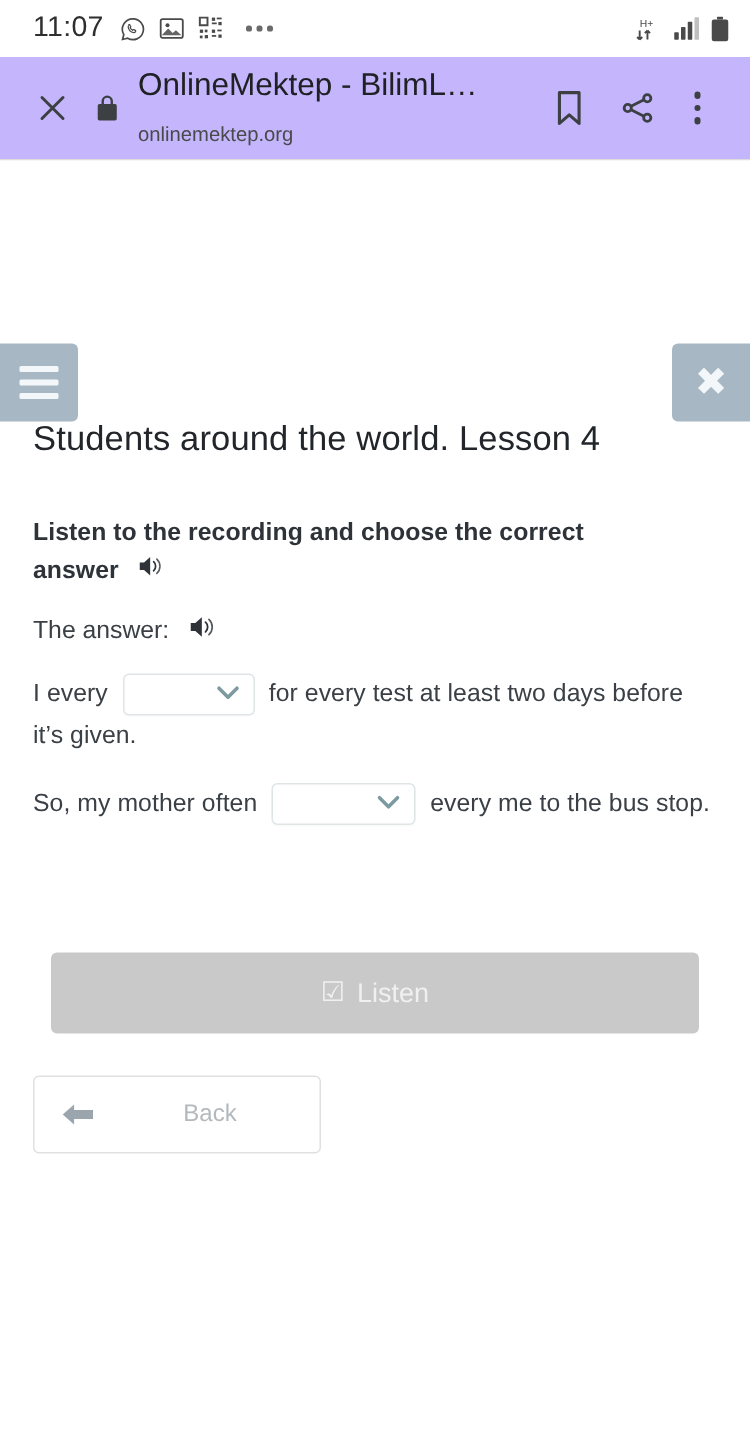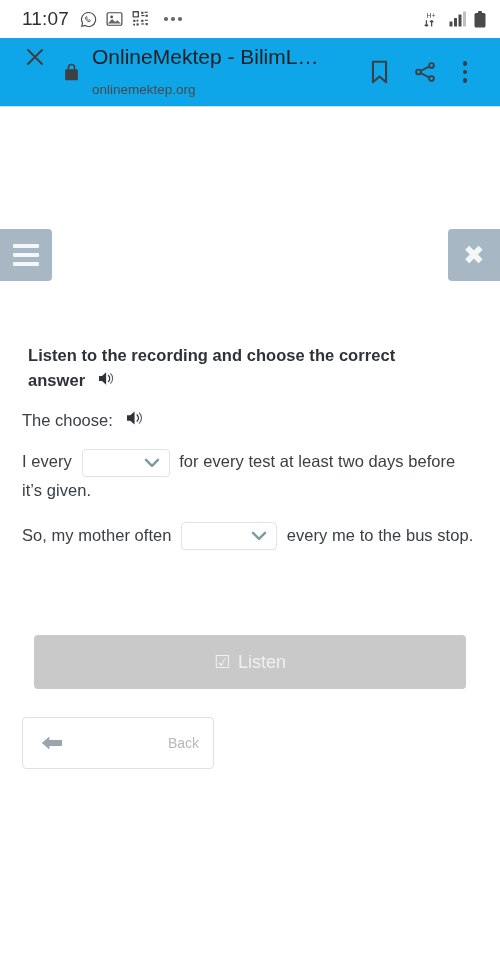--- a/index.html
+++ b/index.html
@@ -48,22 +48,23 @@
     width: 3.5px; height: 3.5px;
     border-radius: 50%;
     background: #6a6a6a;
     display: block;
   }
 
   
   .browser-bar {
     height: 68px;
     display: flex;
+    align-items: center;
     padding: 0 18px 0 16px;
-    background: #0ea5e9;
+    background: #c4b5fd;
   }
   .tb-btn {
     width: 38px; height: 38px;
     display: flex; align-items: center; justify-content: center;
     flex: 0 0 auto;
   }
   .lock-wrap {
     width: 26px;
     display: flex; align-items: center; justify-content: center;
     flex: 0 0 auto;
@@ -173,21 +174,20 @@
     top: 236px;
   }
 
   .task-heading {
     font-size: 16.5px;
     font-weight: bold;
     color: #2d3338;
     line-height: 1.52;
     letter-spacing: .05px;
     max-width: 410px;
-    margin-left: 6px;
   }
   .task-heading .spk { margin-left: 9px; }
 
   .audio-line {
     margin-top: 17px;
     font-size: 16.5px;
     color: #3a4046;
     display: flex;
     align-items: center;
   }
@@ -257,23 +257,23 @@
     cursor: pointer;
   }
   .back-button .ba-arrow {
     width: 58px;
     display: flex;
     align-items: center;
     justify-content: center;
   }
   .back-button .ba-label {
     flex: 1;
-    text-align: right;
+    text-align: center;
     color: #b4b9bd;
-    font-size: 14px;
+    font-size: 16px;
     padding-right: 14px;
     font-family: "Liberation Sans", sans-serif;
   }
 </style>
 </head>
 <body>
 
 <div class="status-bar">
   <span class="status-clock">11:07</span>
 
@@ -392,36 +392,37 @@
       <i></i>
         <i></i>
         <i></i>
     </span>
   </div>
 
   <div class="nav-btn closer">
     <span class="close-glyph">✖</span>
   </div>
 
+  <div class="lesson-title">Students around the world. Lesson 4</div>
 
   <div class="content">
 
     <div class="task-heading">
       <span>Listen to the recording and choose the correct answer</span>
       <span class="spk">
         <svg width="16" height="15" viewBox="0 0 18 16" fill="#2d3338">
           <path d="M0 5.2h3.4L8 1.1v13.8L3.4 10.8H0z"></path>
           <path d="M10.6 4.6a4.6 4.6 0 0 1 0 6.8" fill="none" stroke="#2d3338" stroke-width="1.3" stroke-linecap="round"></path>
           <path d="M13 2.6a7.4 7.4 0 0 1 0 10.8" fill="none" stroke="#2d3338" stroke-width="1.2" stroke-linecap="round" opacity=".8"></path>
         </svg>
       </span>
     </div>
 
     <div class="audio-line">
-      <span>The choose:</span>
+      <span>The answer:</span>
       <span class="spk">
         <svg width="17" height="16" viewBox="0 0 18 16" fill="#2d3338">
           <path d="M0 5.2h3.4L8 1.1v13.8L3.4 10.8H0z"></path>
           <path d="M10.6 4.6a4.6 4.6 0 0 1 0 6.8" fill="none" stroke="#2d3338" stroke-width="1.3" stroke-linecap="round"></path>
           <path d="M13 2.6a7.4 7.4 0 0 1 0 10.8" fill="none" stroke="#2d3338" stroke-width="1.2" stroke-linecap="round" opacity=".8"></path>
         </svg>
       </span>
     </div>
 
 

